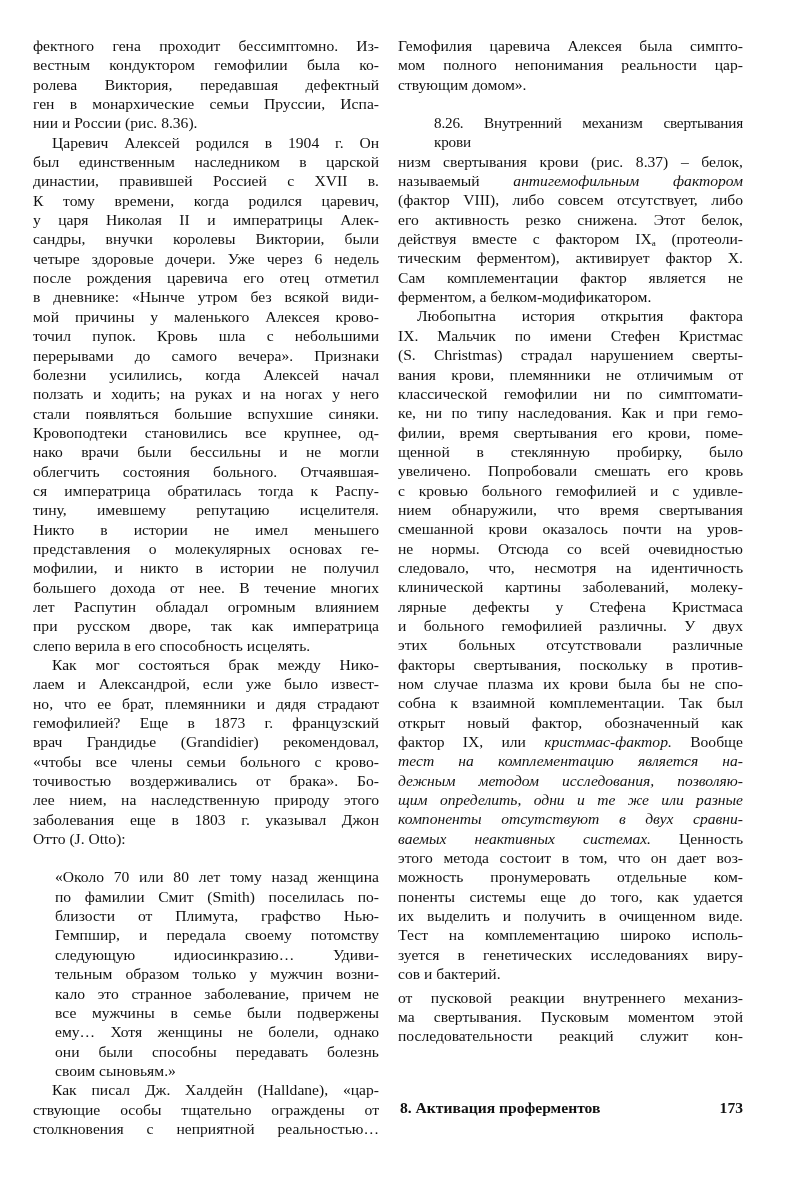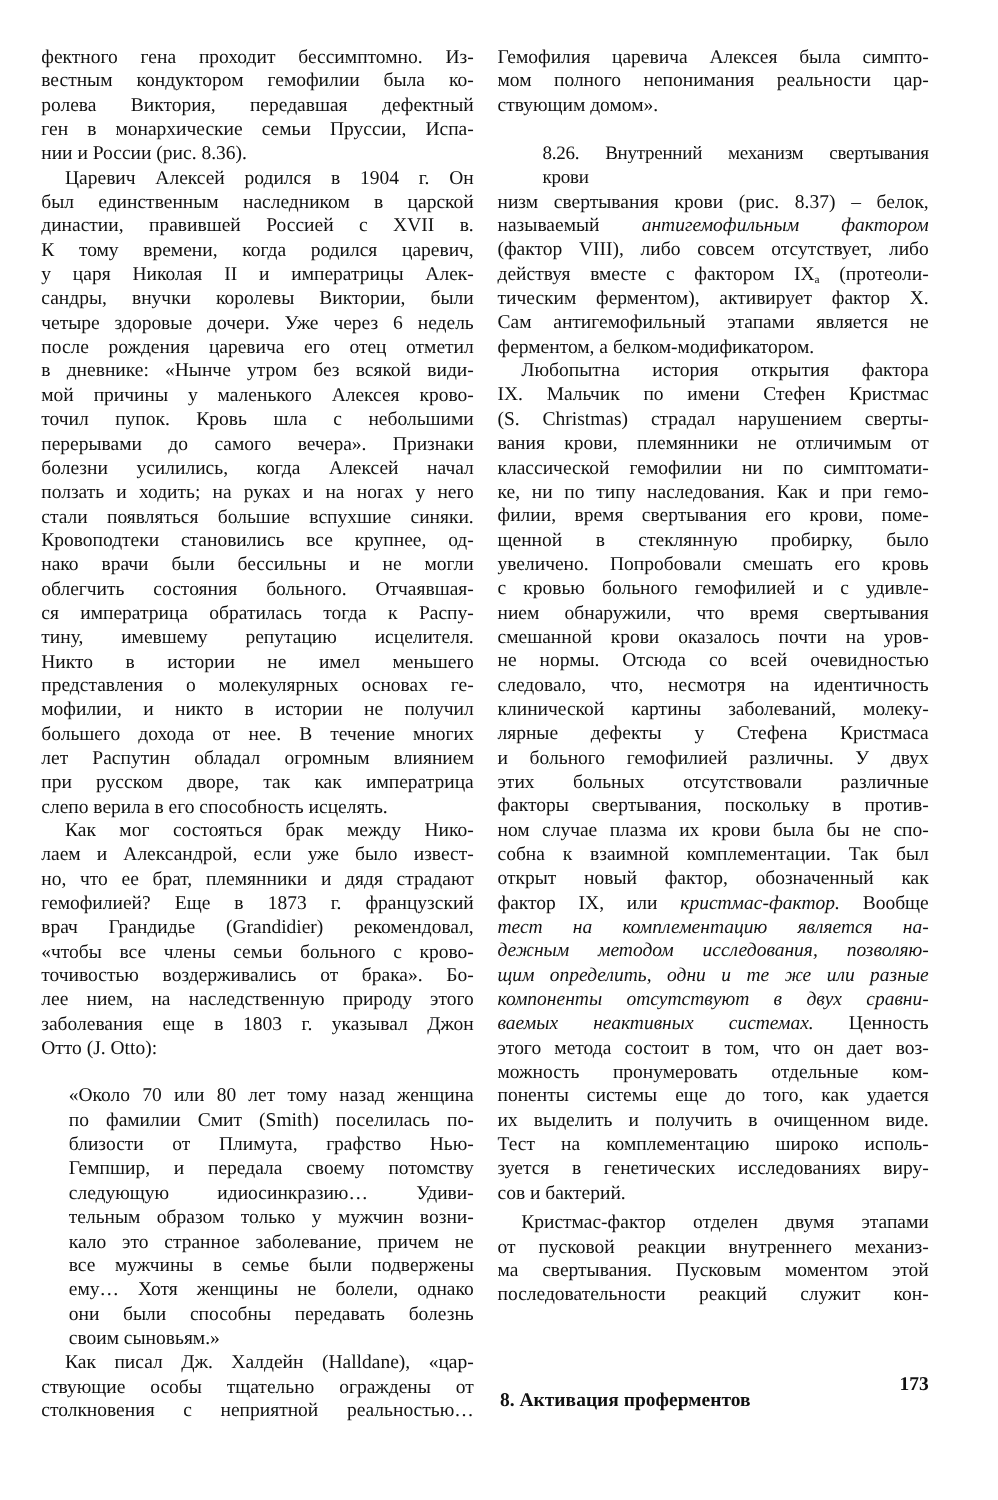--- a/index.html
+++ b/index.html
@@ -10,21 +10,21 @@
   .col-right { left: 398px; width: 345px; top: 36px; }
   .line { display: block; white-space: nowrap; text-align: justify; text-align-last: justify; height: 19.35px; }
   .line.last { text-align-last: left; }
   .indent { padding-left: 19px; }
   .quote .line { padding-left: 22px; }
   .quote-block { margin-top: 19px; margin-bottom: 0; }
   .gap { height: 19px; }
   .heading { font-weight: normal; font-size: 15.2px; letter-spacing: -0.2px; margin-left: 36px; }
   i, .it { font-style: italic; }
   .footer { position: absolute; top: 1099px; left: 398px; width: 345px; font-weight: bold; font-size: 15.6px; }
-  .footer .title { position: absolute; left: 2px; top: 13px; }
+  .footer .title { position: absolute; left: 2px; top: 0; }
   .footer .pnum { position: absolute; right: 0; top: 0; }
   sub { font-size: 9px; vertical-align: -2px; }
 </style>
 </head>
 <body>
 
 <div class="col col-left">
   <div>
     <span class="line">фектного гена проходит бессимптомно. Из-</span>
     <span class="line">вестным кондуктором гемофилии была ко-</span>
@@ -101,23 +101,24 @@
   </div>
   <div class="gap"></div>
   <div class="heading">
     <span class="line">8.26. Внутренний механизм свертывания</span>
     <span class="line last">крови</span>
   </div>
   <div>
     <span class="line">низм свертывания крови (рис. 8.37) – белок,</span>
     <span class="line"><span>называемый </span><i>антигемофильным фактором</i></span>
     <span class="line">(фактор VIII), либо совсем отсутствует, либо</span>
+    <span class="line">его активность резко снижена. Этот белок,</span>
     <span class="line"><span>действуя вместе с фактором IX</span><sub>a</sub><span> (протеоли-</span></span>
     <span class="line">тическим ферментом), активирует фактор X.</span>
-    <span class="line">Сам антигемофильный этапами является не</span>
+    <span class="line">Сам комплементации фактор является не</span>
     <span class="line last">ферментом, а белком-модификатором.</span>
   </div>
   <div>
     <span class="line indent">Любопытна история открытия фактора</span>
     <span class="line">IX. Мальчик по имени Стефен Кристмас</span>
     <span class="line">(S. Christmas) страдал нарушением сверты-</span>
     <span class="line">вания крови, племянники не отличимым от</span>
     <span class="line">классической гемофилии ни по симптомати-</span>
     <span class="line">ке, ни по типу наследования. Как и при гемо-</span>
     <span class="line">филии, время свертывания его крови, поме-</span>
@@ -144,21 +145,20 @@
     <span class="line"><i>ваемых неактивных системах.</i><span> Ценность</span></span>
     <span class="line">этого метода состоит в том, что он дает воз-</span>
     <span class="line">можность пронумеровать отдельные ком-</span>
     <span class="line">поненты системы еще до того, как удается</span>
     <span class="line">их выделить и получить в очищенном виде.</span>
     <span class="line">Тест на комплементацию широко исполь-</span>
     <span class="line">зуется в генетических исследованиях виру-</span>
     <span class="line last">сов и бактерий.</span>
   </div>
   <div style="margin-top:4px;">
-    <span class="line indent">Кристмас-фактор отделен двумя этапами</span>
     <span class="line">от пусковой реакции внутреннего механиз-</span>
     <span class="line">ма свертывания. Пусковым моментом этой</span>
     <span class="line">последовательности реакций служит кон-</span>
   </div>
 </div>
 
 <div class="footer">
   <span class="title">8. Активация проферментов</span>
   <span class="pnum">173</span>
 </div>

